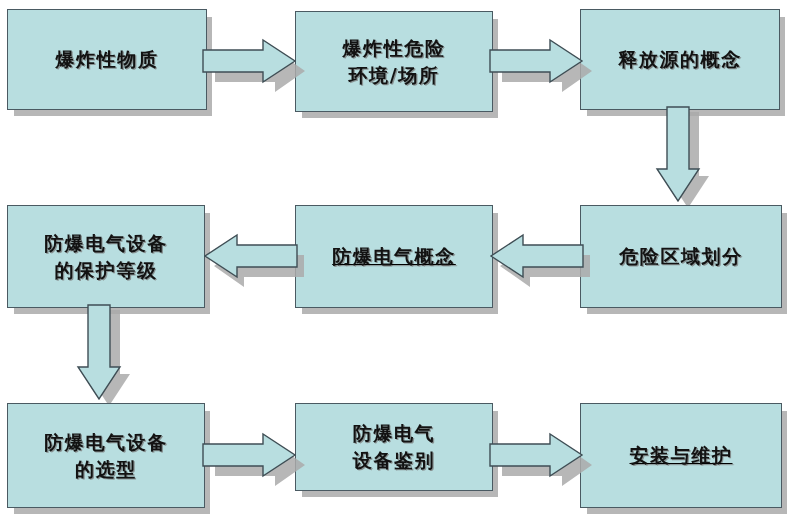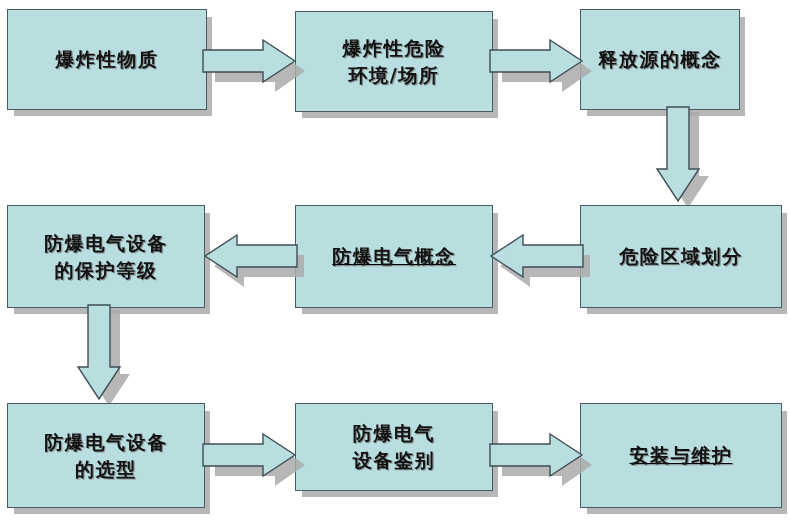--- a/index.html
+++ b/index.html
@@ -60,21 +60,21 @@
 
   <div class="node" style="left:7px; top:9px; width:200px; height:101px;">
     <span class="label">爆炸性物质</span>
   </div>
 
   <div class="node" style="left:295px; top:11px; width:198px; height:101px;">
     <span class="label">爆炸性危险
 环境/场所</span>
   </div>
 
-  <div class="node" style="left:580px; top:9px; width:160px; height:101px;">
+  <div class="node" style="left:580px; top:9px; width:200px; height:101px;">
     <span class="label">释放源的概念</span>
   </div>
 
   <div class="arrow" style="left:203px; top:40px; width:96px; height:44px;">
     <svg width="96" height="44" viewBox="0 0 96 44">
       <path class="ashadow" d="M6 14 L66 14 L66 4 L96 25 L66 46 L66 36 L6 36 Z" transform="translate(6,6)"></path>
       <path class="abody" d="M0 10 L60 10 L60 0 L92 21 L60 42 L60 32 L0 32 Z"></path>
     </svg>
   </div>
 

